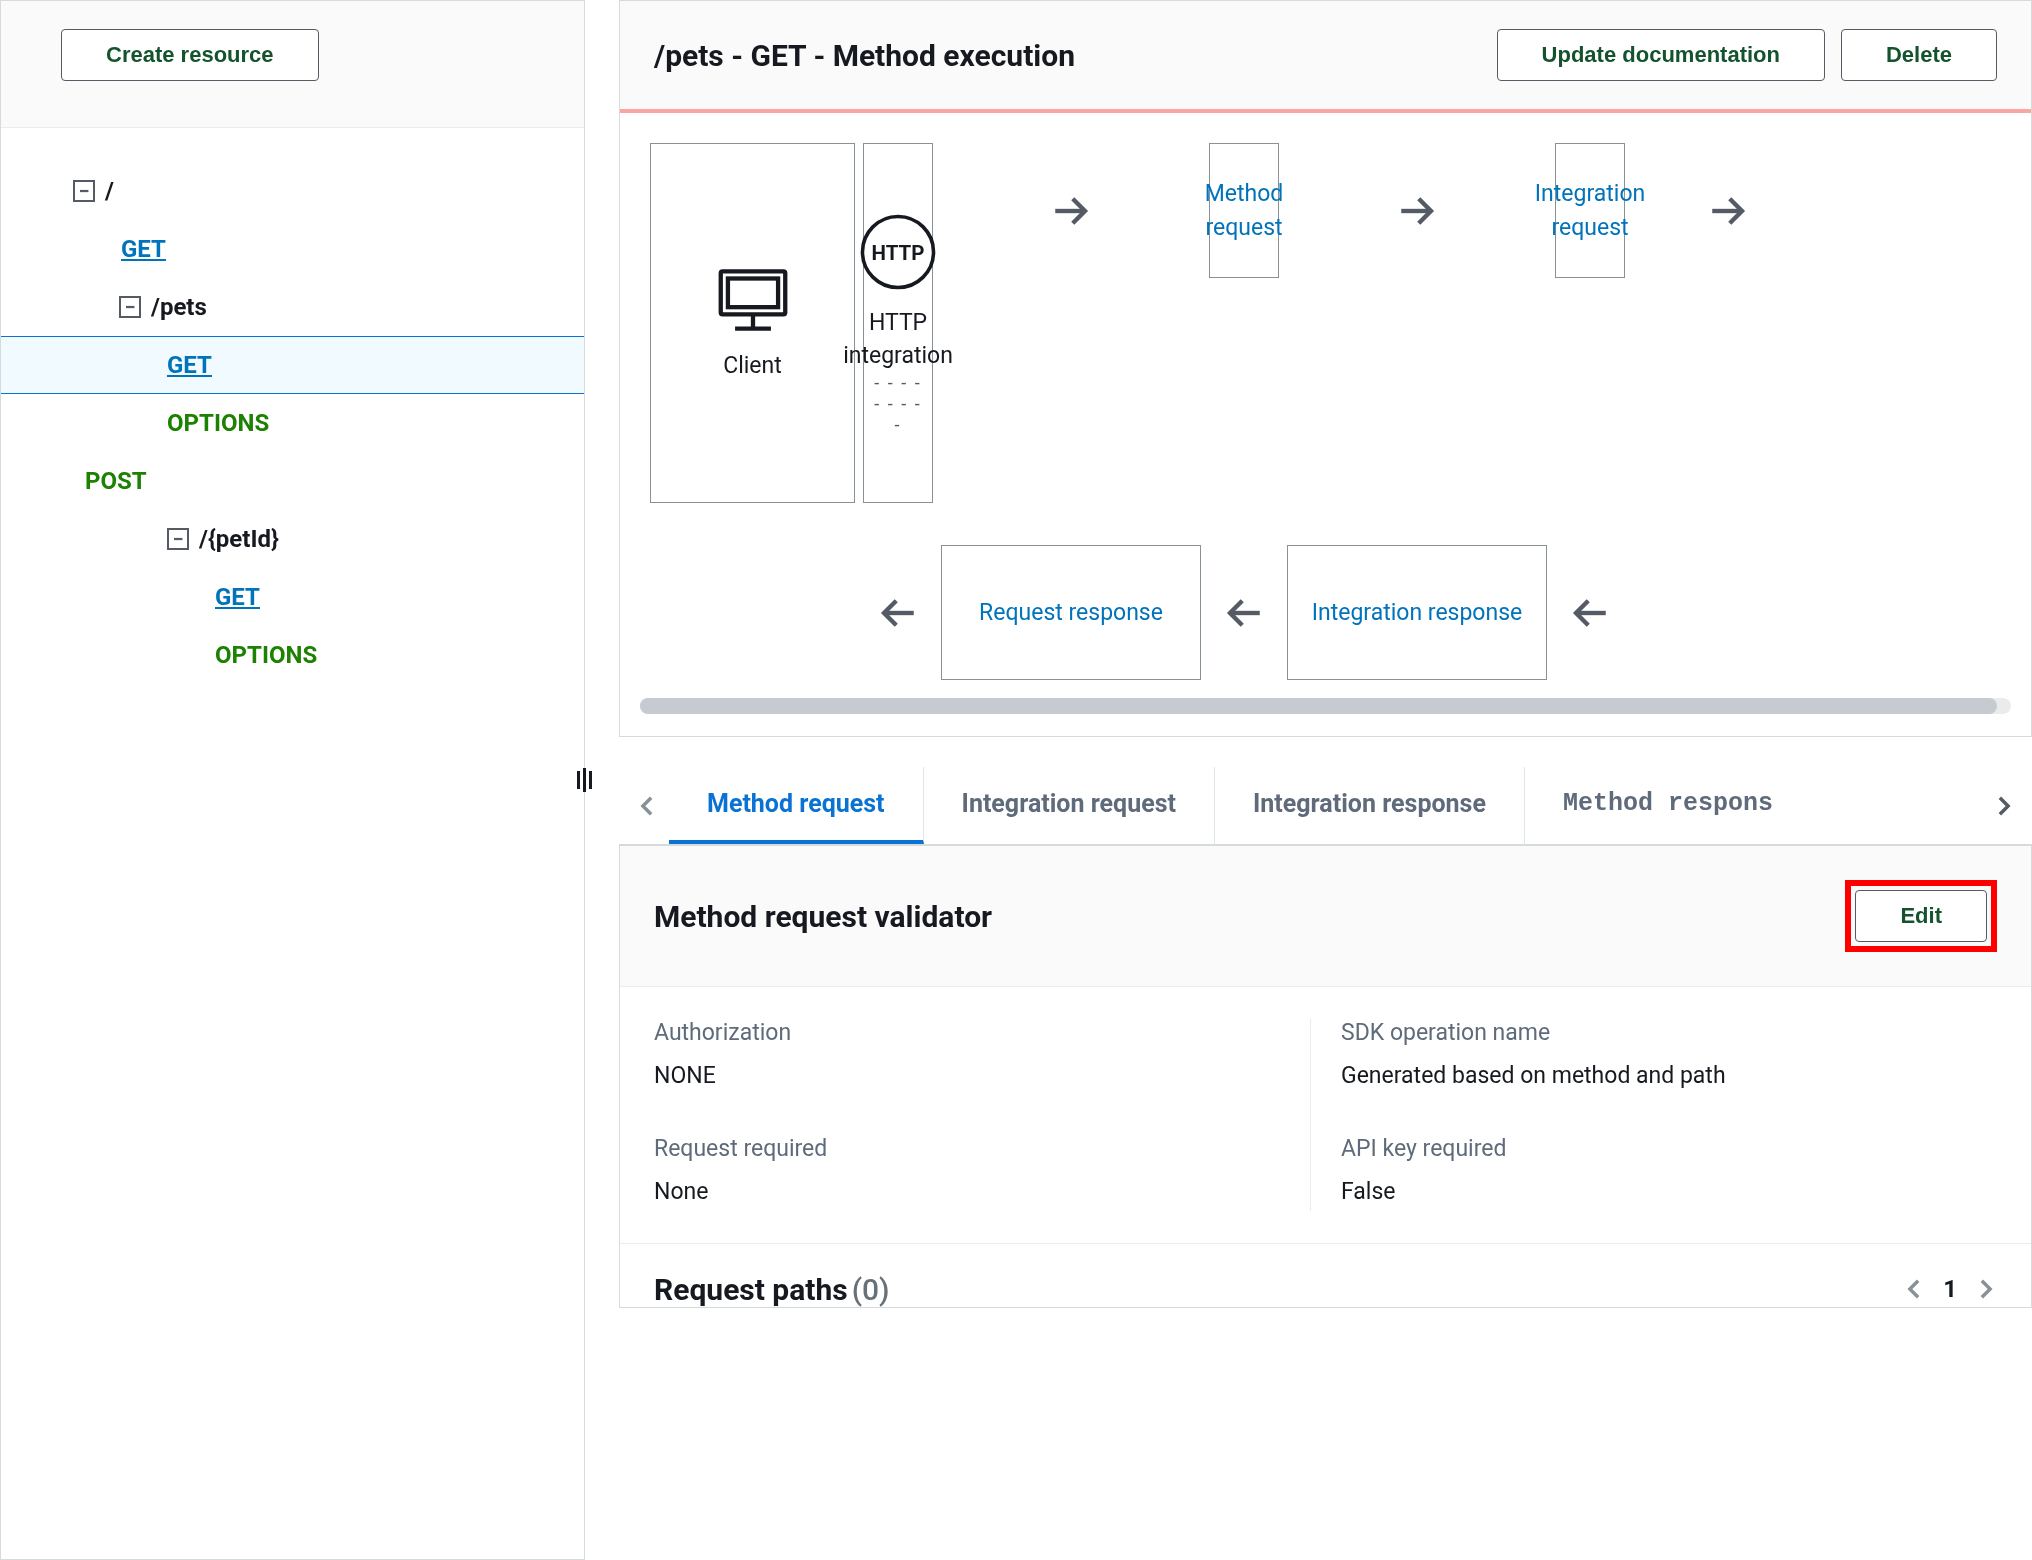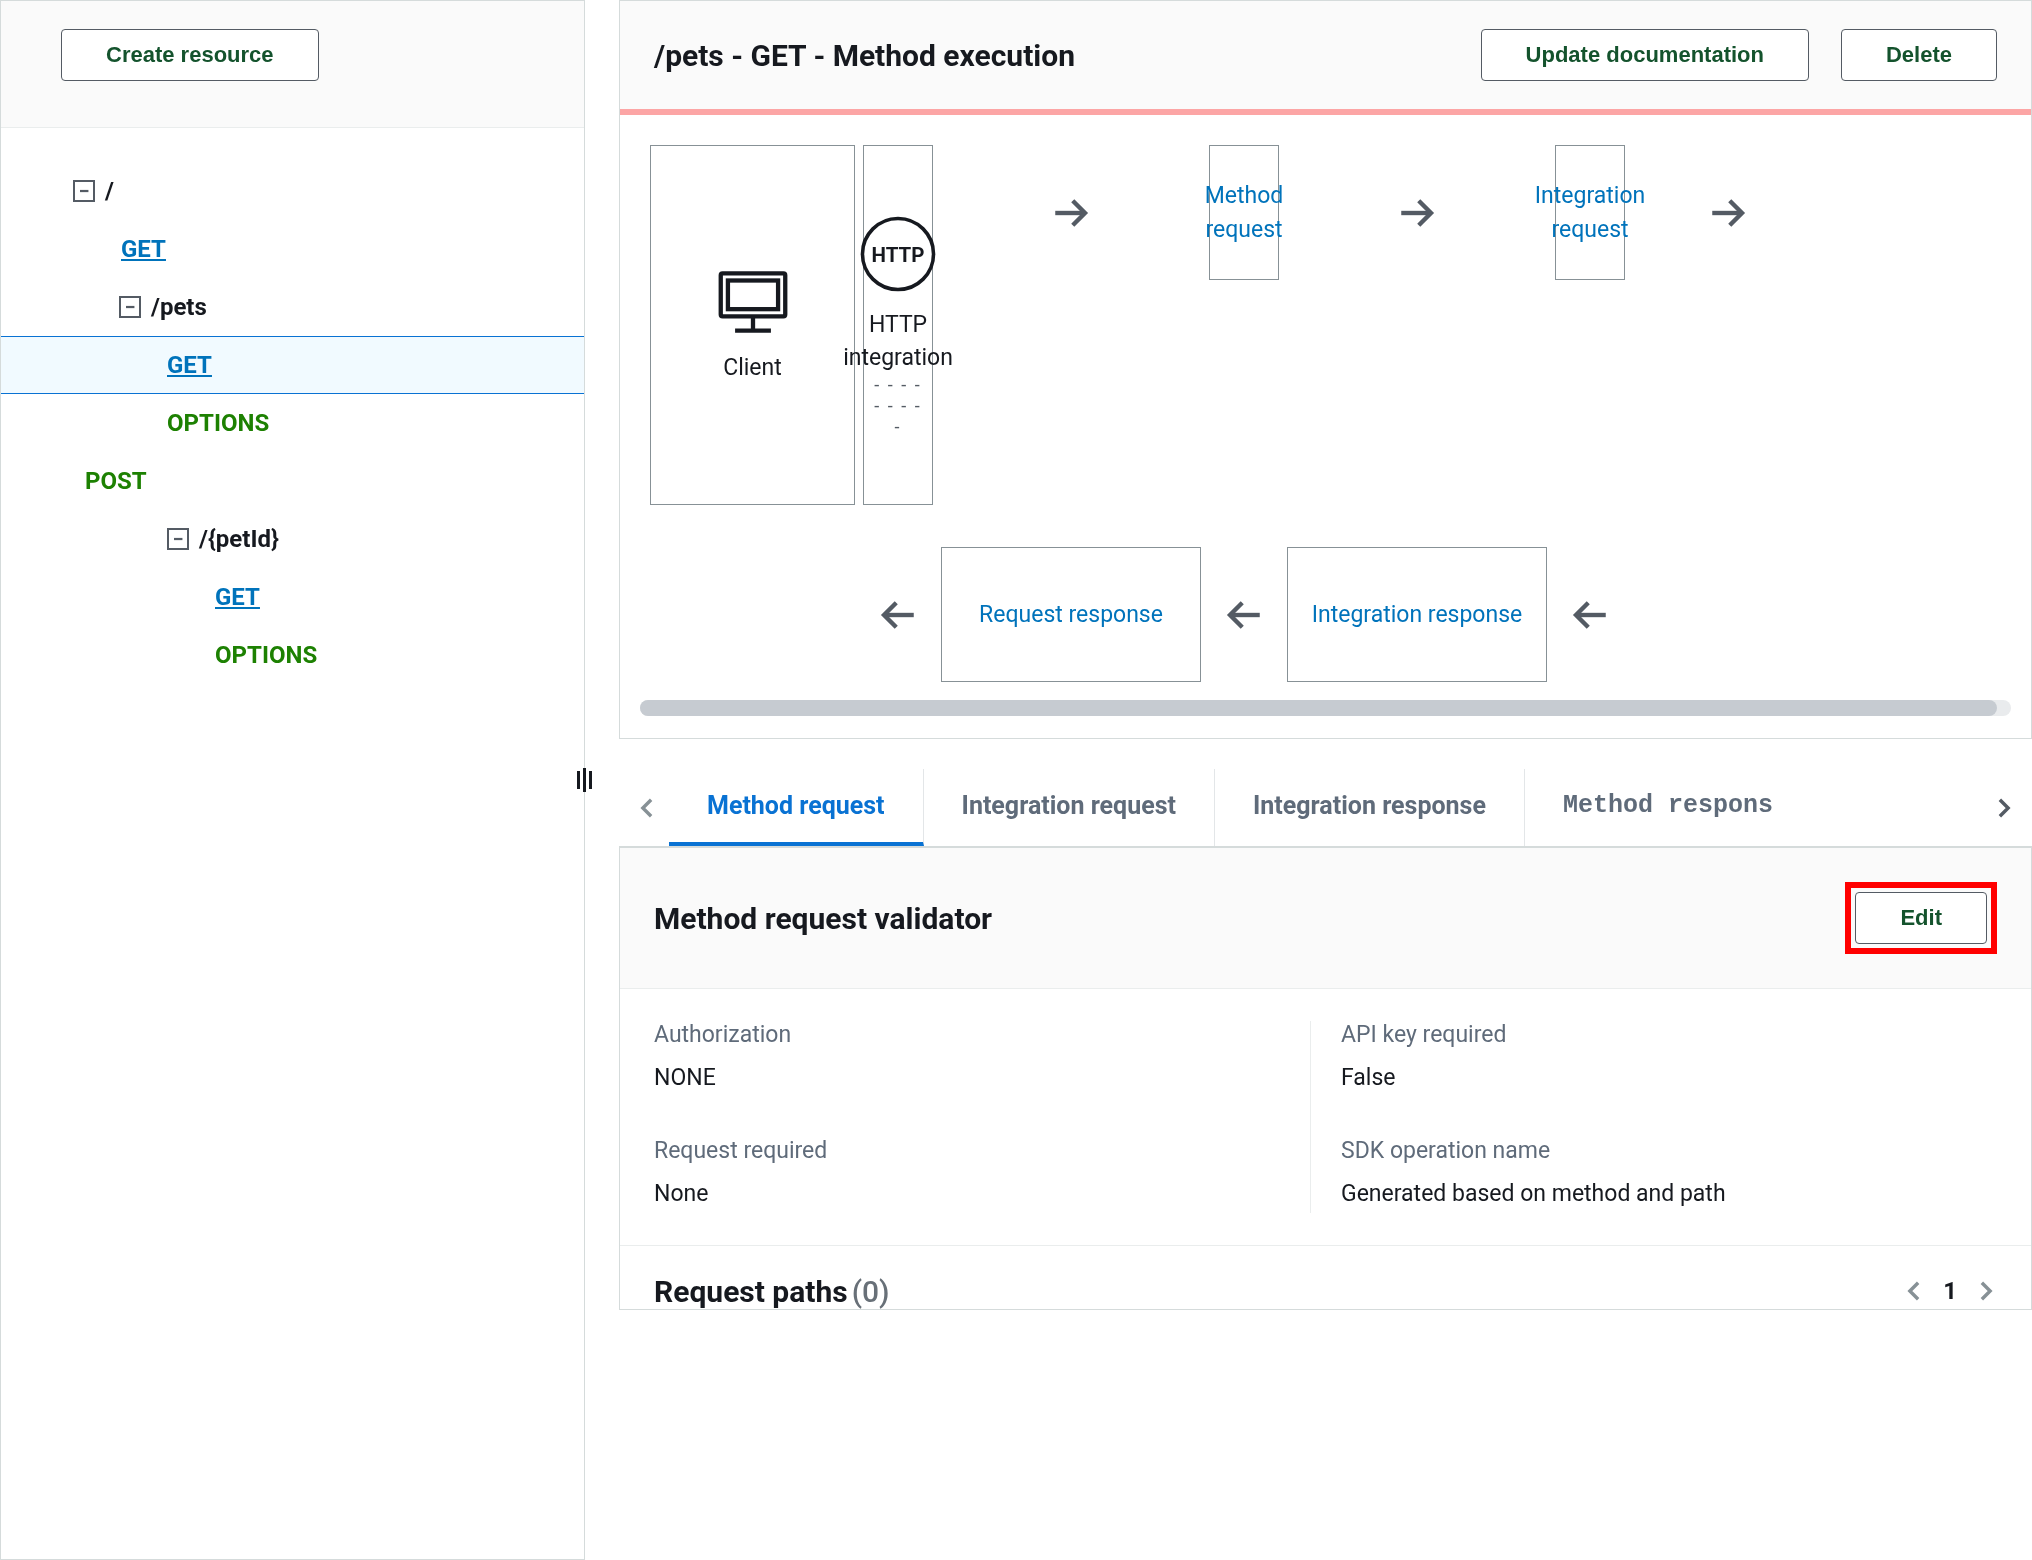--- a/index.html
+++ b/index.html
@@ -94,25 +94,25 @@
   flex: 1;
   padding: 0 0 0 34px;
 }
 .panel {
   border: 1px solid #d5dbdb;
   background: #fff;
   margin-bottom: 30px;
 }
 .panel-header {
   background: #fafafa;
-  border-bottom: 6px solid #fca5a5;
+  border-bottom: 4px solid #fca5a5;
   padding: 28px 34px;
   display: flex;
   align-items: center;
-  gap: 32px;
+  gap: 16px;
 }
 .panel-title {
   font-size: 30px;
   font-weight: 700;
   flex: 1;
 }
 .info-row {
   display: flex;
   padding: 30px 34px;
   border-bottom: 1px solid #eaeded;
@@ -375,26 +375,26 @@
           <div class="field-label">Authorization</div>
           <div class="field-value">NONE</div>
         </div>
         <div class="setting-item">
           <div class="field-label">Request required</div>
           <div class="field-value">None</div>
         </div>
       </div>
       <div class="settings-col">
         <div class="setting-item">
+          <div class="field-label">SDK operation name</div>
+          <div class="field-value">Generated based on method and path</div>
+        </div>
+        <div class="setting-item">
           <div class="field-label">API key required</div>
           <div class="field-value">False</div>
-        </div>
-        <div class="setting-item">
-          <div class="field-label">SDK operation name</div>
-          <div class="field-value">Generated based on method and path</div>
         </div>
       </div>
     </div>
     <div class="paths-header">
       <span class="paths-title">Request paths </span>
       <span class="paths-count">(0)</span>
       <div class="pager">
         <span class="pg-btn">
           <svg viewBox="0 0 16 16" fill="none" stroke="#879196" stroke-width="2.5">
               <polyline points="11,2 5,8 11,14"></polyline>

